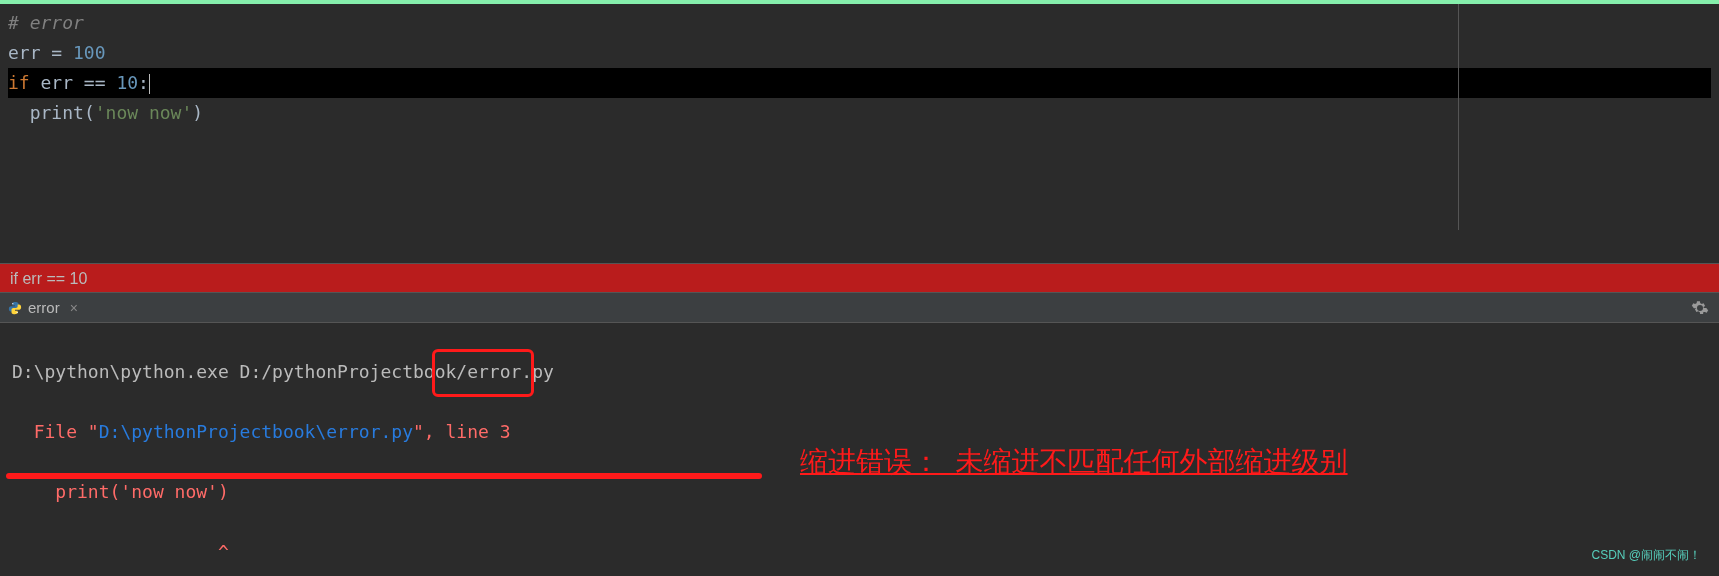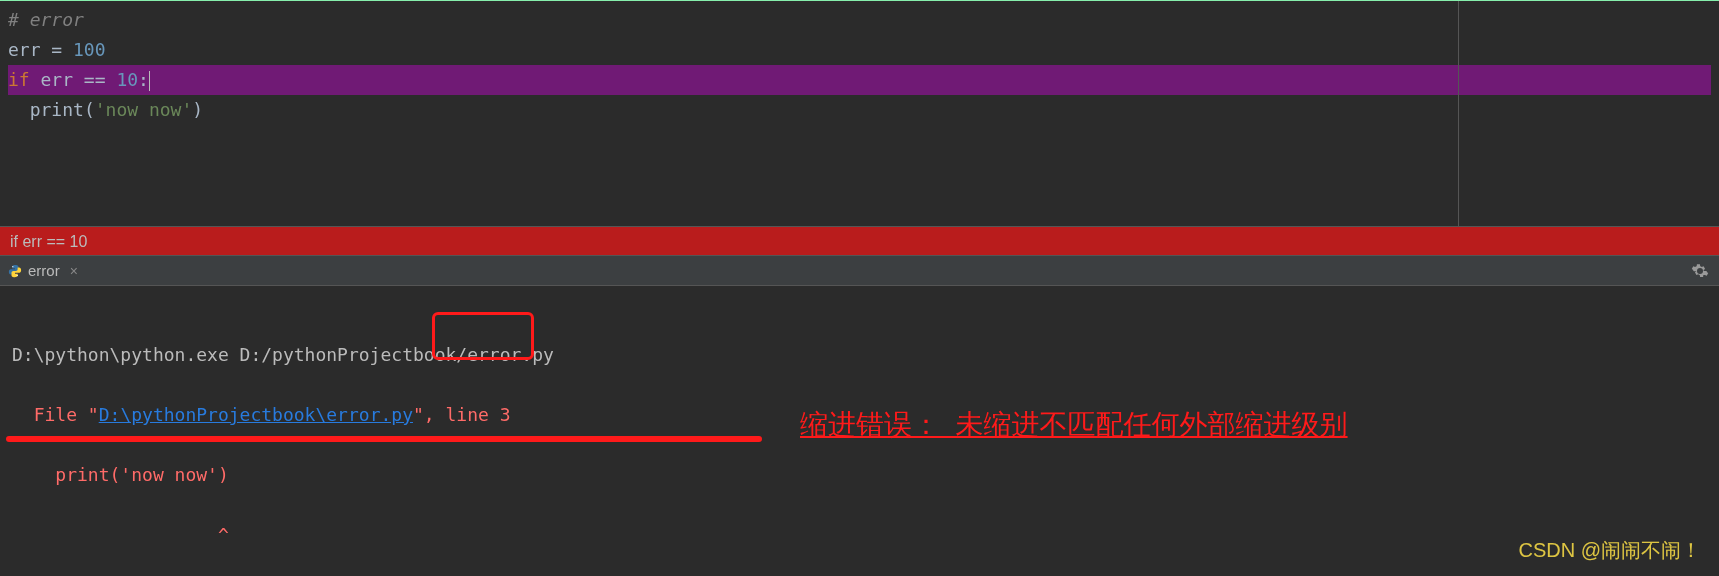--- a/index.html
+++ b/index.html
@@ -7,32 +7,32 @@
     font-family: "Consolas", "Monaco", monospace;
     background: #2b2b2b;
     color: #a9b7c6;
     width: 1719px;
     height: 576px;
     overflow: hidden;
     position: relative;
   }
   .editor-area {
     background: #2b2b2b;
-    height: 226px;
+    height: 263px;
     padding: 4px 8px;
     position: relative;
-    border-top: 1px solid #86efac;
+    border-top: 4px solid #86efac;
   }
   .code-line {
     font-size: 18px;
     line-height: 30px;
     white-space: pre;
     font-family: "Consolas", "Monaco", monospace;
   }
-  .cur-line { background: #701a75; }
+  .cur-line { background: #000000; }
   .c-comment { color: #808080; font-style: italic; }
   .c-ident { color: #a9b7c6; }
   .c-op { color: #a9b7c6; }
   .c-num { color: #6897bb; }
   .c-kw { color: #cc7832; }
   .c-func { color: #a9b7c6; }
   .c-str { color: #6a8759; }
   .c-paren { color: #a9b7c6; }
   .cursor-caret { border-left: 1px solid #bbb; display:inline-block; height:20px; vertical-align: middle;}
   .squiggle { text-decoration: underline wavy #8b3c3c; text-decoration-skip-ink: none; }
@@ -79,30 +79,30 @@
   .gear-icon {
     position: absolute;
     right: 10px;
     top: 6px;
     color: #888;
     cursor: pointer;
   }
 
   .console-area {
     background: #2b2b2b;
-    padding: 24px 12px;
+    padding: 4px 12px;
     font-size: 18px;
     line-height: 30px;
     font-family: "Consolas", "Monaco", monospace;
     white-space: pre;
     position: relative;
     height: 250px;
   }
   .con-plain { color: #bbbbbb; }
-  .con-link { color: #287bde; text-decoration: underline; cursor: pointer; }
+  .con-link { color: #287bde; cursor: pointer; }
   .con-err { color: #ff6b68; }
   .con-sel { background: #214283; color: #bbbbbb; }
   
   .red-box {
     position: absolute;
     border: 3px solid #ff1a1a;
     border-radius: 6px;
     pointer-events: none;
   }
   .red-underline {
@@ -116,22 +116,22 @@
     position: absolute;
     color: #ff1a1a;
     font-size: 28px;
     font-family: "Microsoft YaHei", sans-serif;
     pointer-events: none;
   }
   .watermark {
     position: absolute;
     right: 18px;
     bottom: 12px;
-    color: #fde047;
-    font-size: 20px;
+    color: #5eead4;
+    font-size: 12px;
     font-family: "Microsoft YaHei", sans-serif;
     opacity: 0.85;
   }
   .right-split {
     position: absolute;
     top: 0;
     right: 260px;
     width: 1px;
     height: 226px;
     background: #555;

